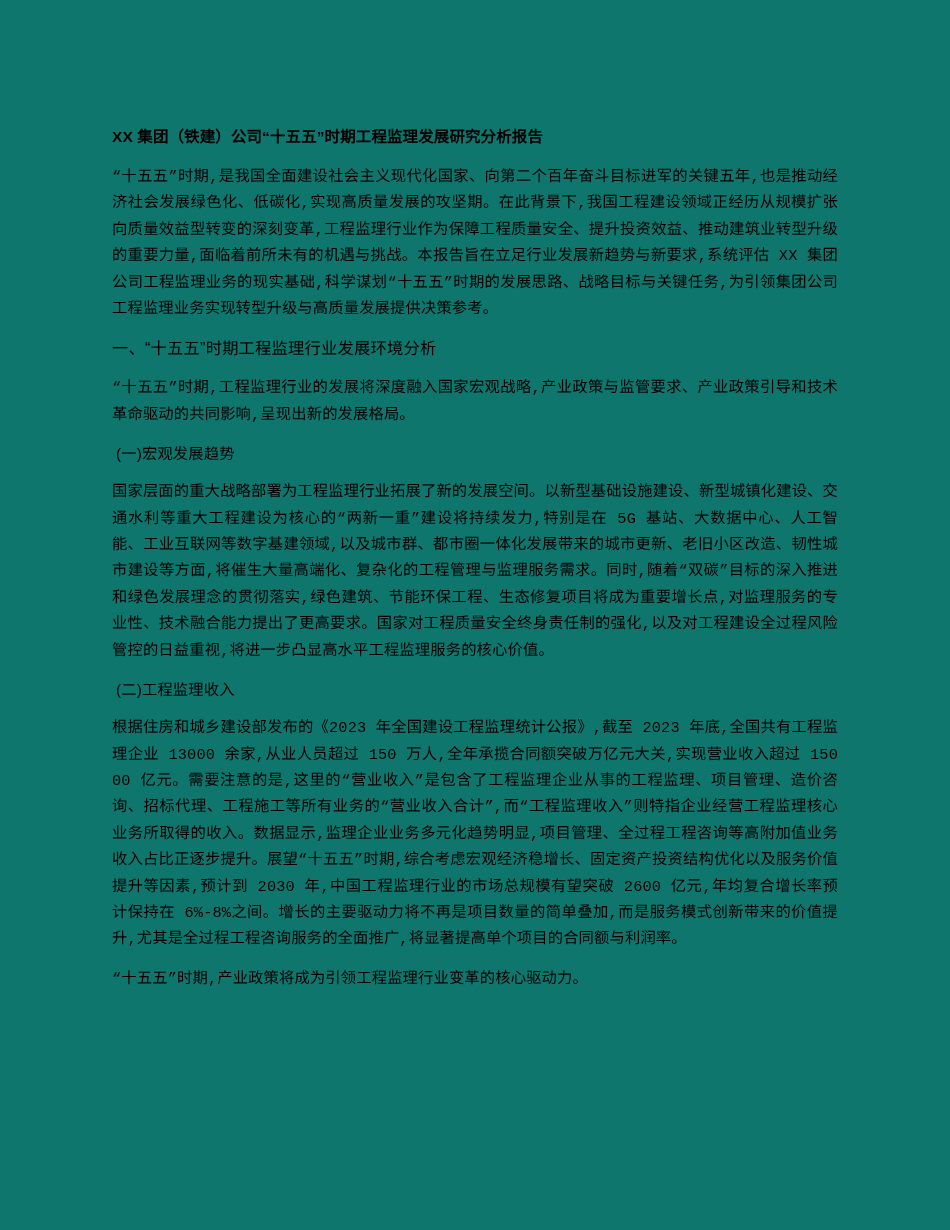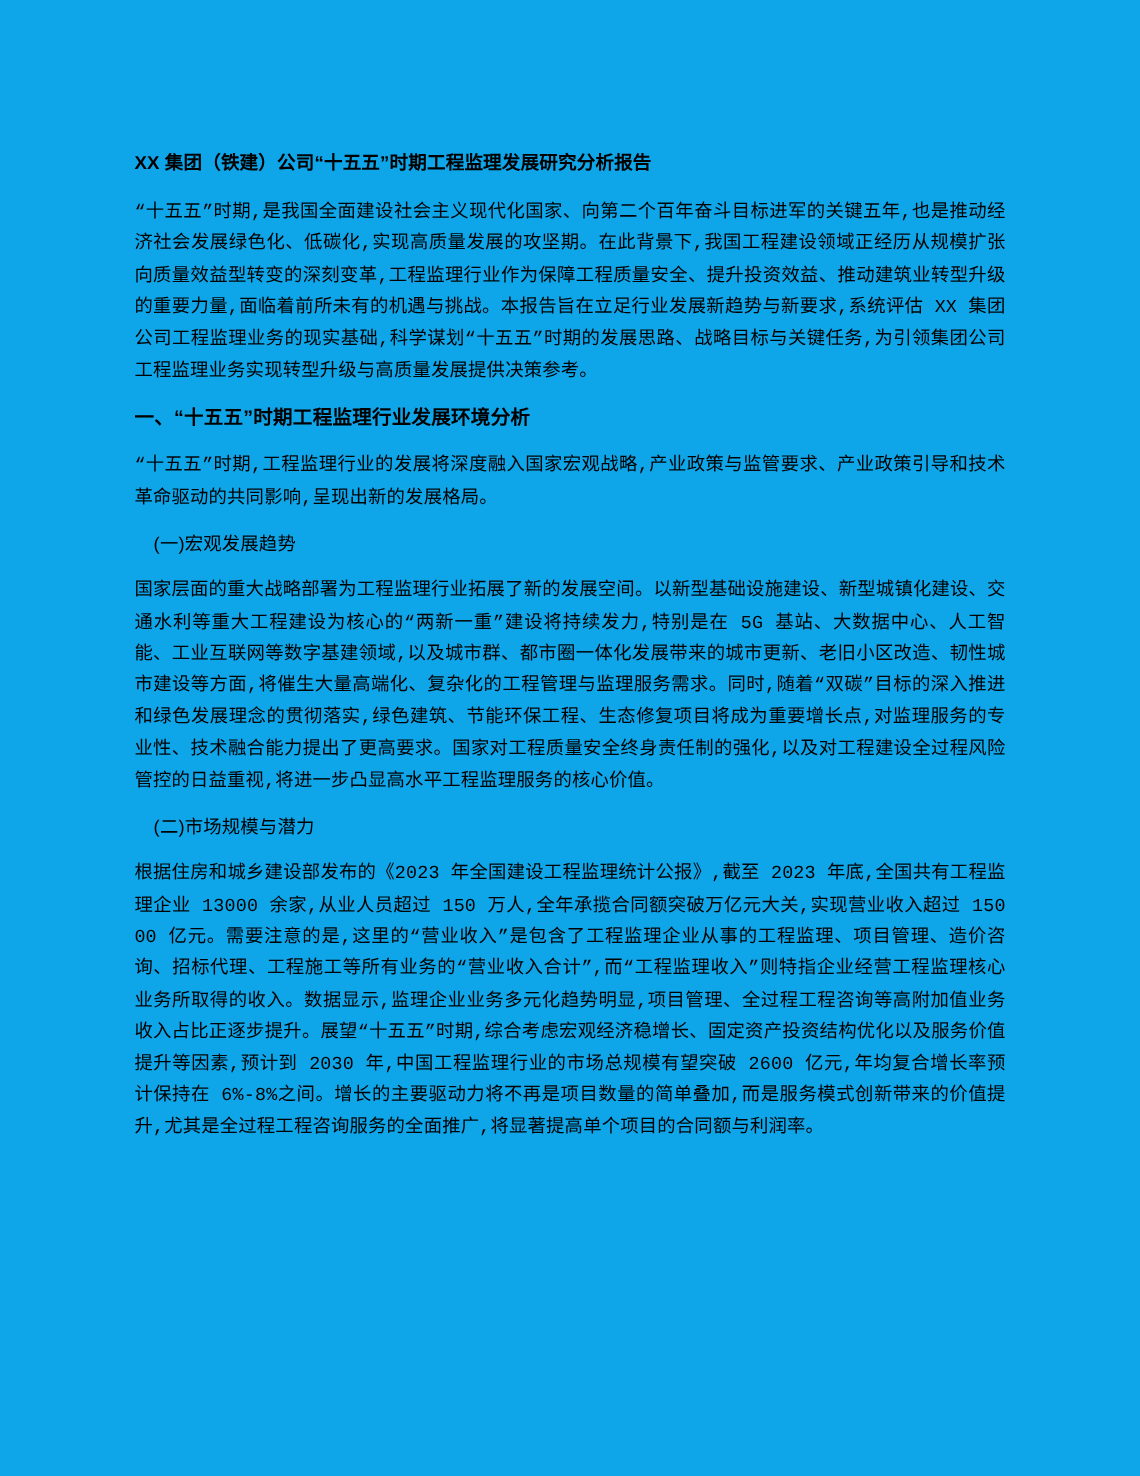--- a/index.html
+++ b/index.html
@@ -13,21 +13,21 @@
     font-family: "Liberation Serif", "DejaVu Serif", serif;
     color: #000000;
     -webkit-font-smoothing: antialiased;
   }
 
   .page {
     position: relative;
     width: 950px;
     height: 1230px;
     margin: 0 auto;
-    background: #0ea5e9;
+    background: #0f766e;
     overflow: hidden;
     box-sizing: border-box;
   }
 
   .content {
     position: absolute;
     left: 112px;
     top: 124px;
     width: 726px;
   }
@@ -54,34 +54,34 @@
     text-justify: inter-ideograph;
     letter-spacing: 0.15px;
     color: #000;
     word-break: break-all;
   }
 
   
   .h1-cn {
     font-family: "Liberation Sans", "DejaVu Sans", sans-serif;
     font-size: 16.3px;
-    font-weight: bold;
+    font-weight: normal;
     line-height: 27px;
     margin: 0 0 13px 0;
     letter-spacing: 0.2px;
     color: #000;
   }
 
   
   .h2-cn {
     font-family: "Liberation Sans", "DejaVu Sans", sans-serif;
     font-size: 15.3px;
     font-weight: normal;
     line-height: 26px;
-    margin: 0 0 12px 16px;
+    margin: 0 0 12px 4px;
     letter-spacing: 0.15px;
     color: #000;
   }
 </style>
 </head>
 <body>
 
 <div class="page">
   <div class="content">
 
@@ -90,21 +90,22 @@
     <p class="para">“十五五”时期,是我国全面建设社会主义现代化国家、向第二个百年奋斗目标进军的关键五年,也是推动经济社会发展绿色化、低碳化,实现高质量发展的攻坚期。在此背景下,我国工程建设领域正经历从规模扩张向质量效益型转变的深刻变革,工程监理行业作为保障工程质量安全、提升投资效益、推动建筑业转型升级的重要力量,面临着前所未有的机遇与挑战。本报告旨在立足行业发展新趋势与新要求,系统评估 XX 集团公司工程监理业务的现实基础,科学谋划“十五五”时期的发展思路、战略目标与关键任务,为引领集团公司工程监理业务实现转型升级与高质量发展提供决策参考。</p>
 
     <h2 class="h1-cn">一、“十五五”时期工程监理行业发展环境分析</h2>
 
     <p class="para">“十五五”时期,工程监理行业的发展将深度融入国家宏观战略,产业政策与监管要求、产业政策引导和技术革命驱动的共同影响,呈现出新的发展格局。</p>
 
     <h3 class="h2-cn">(一)宏观发展趋势</h3>
 
     <p class="para">国家层面的重大战略部署为工程监理行业拓展了新的发展空间。以新型基础设施建设、新型城镇化建设、交通水利等重大工程建设为核心的“两新一重”建设将持续发力,特别是在 5G 基站、大数据中心、人工智能、工业互联网等数字基建领域,以及城市群、都市圈一体化发展带来的城市更新、老旧小区改造、韧性城市建设等方面,将催生大量高端化、复杂化的工程管理与监理服务需求。同时,随着“双碳”目标的深入推进和绿色发展理念的贯彻落实,绿色建筑、节能环保工程、生态修复项目将成为重要增长点,对监理服务的专业性、技术融合能力提出了更高要求。国家对工程质量安全终身责任制的强化,以及对工程建设全过程风险管控的日益重视,将进一步凸显高水平工程监理服务的核心价值。</p>
 
-    <h3 class="h2-cn">(二)市场规模与潜力</h3>
+    <h3 class="h2-cn">(二)工程监理收入</h3>
 
 
     <p class="para">根据住房和城乡建设部发布的《2023 年全国建设工程监理统计公报》,截至 2023 年底,全国共有工程监理企业 13000 余家,从业人员超过 150 万人,全年承揽合同额突破万亿元大关,实现营业收入超过 15000 亿元。需要注意的是,这里的“营业收入”是包含了工程监理企业从事的工程监理、项目管理、造价咨询、招标代理、工程施工等所有业务的“营业收入合计”,而“工程监理收入”则特指企业经营工程监理核心业务所取得的收入。数据显示,监理企业业务多元化趋势明显,项目管理、全过程工程咨询等高附加值业务收入占比正逐步提升。展望“十五五”时期,综合考虑宏观经济稳增长、固定资产投资结构优化以及服务价值提升等因素,预计到 2030 年,中国工程监理行业的市场总规模有望突破 2600 亿元,年均复合增长率预计保持在 6%-8%之间。增长的主要驱动力将不再是项目数量的简单叠加,而是服务模式创新带来的价值提升,尤其是全过程工程咨询服务的全面推广,将显著提高单个项目的合同额与利润率。</p>
 
 
+    <p class="para">“十五五”时期,产业政策将成为引领工程监理行业变革的核心驱动力。</p>
 
   </div>
 </div>
 
 </body></html>

